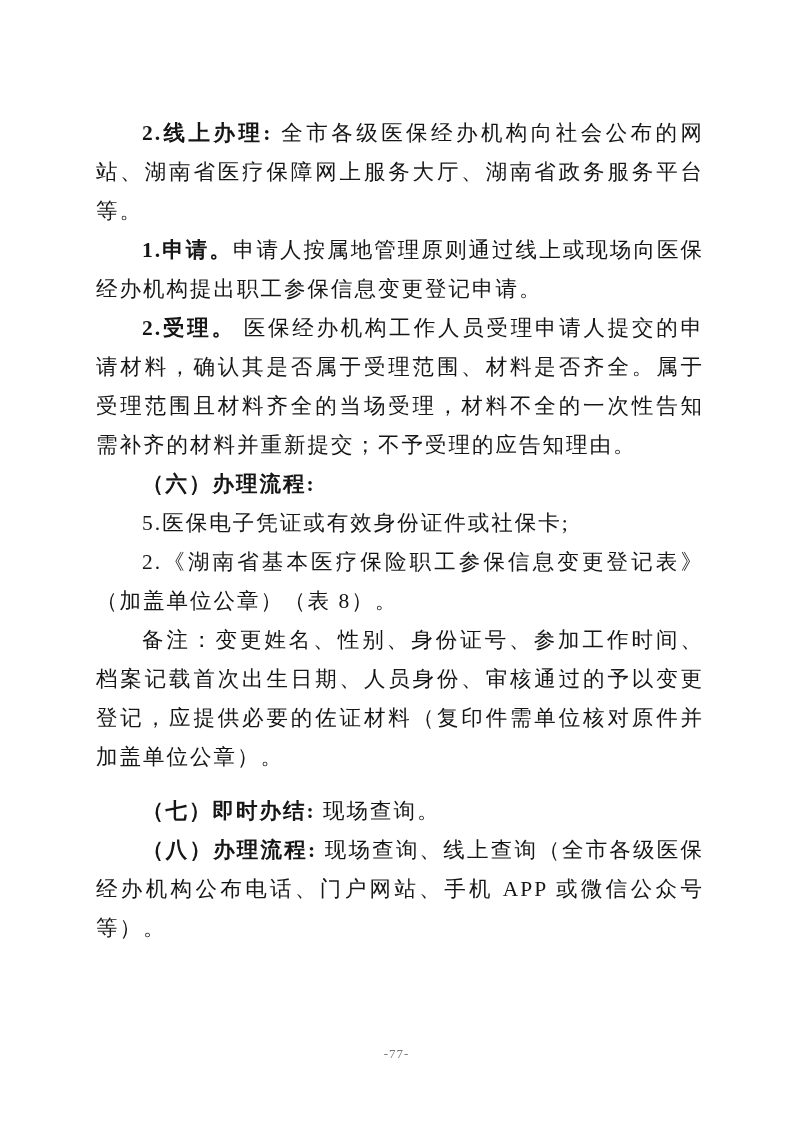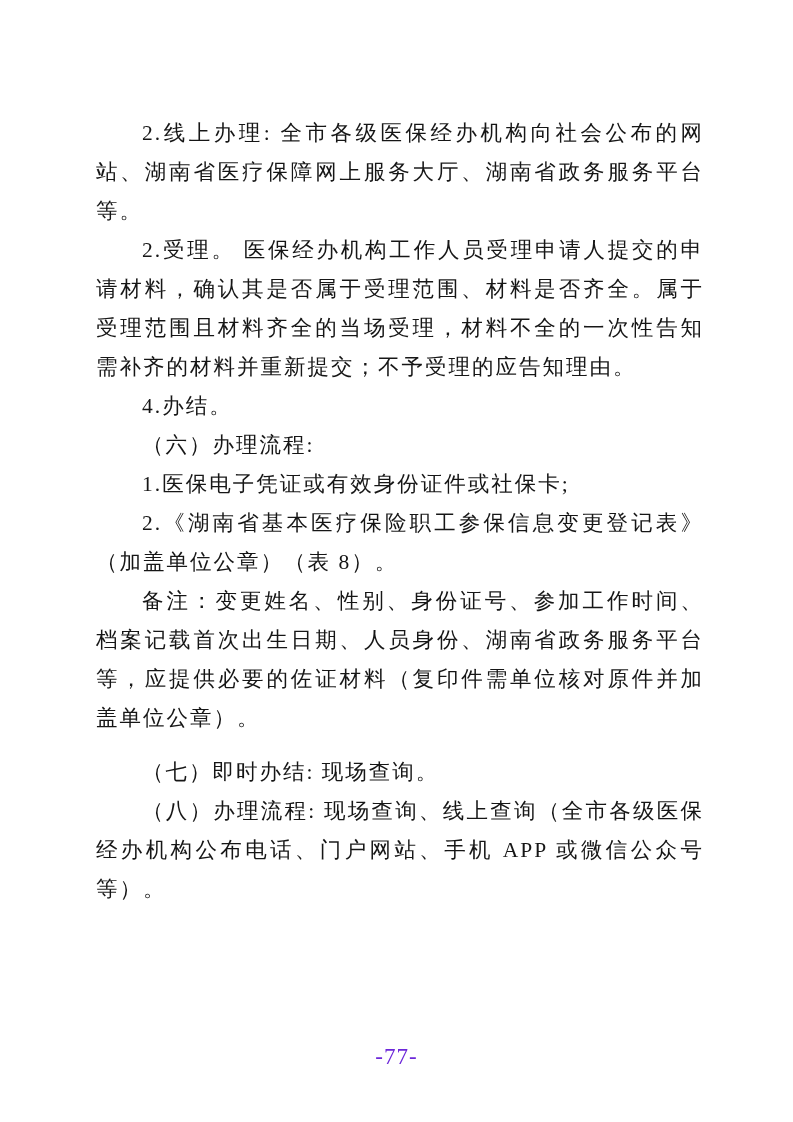--- a/index.html
+++ b/index.html
@@ -20,44 +20,44 @@
   }
   .para {
     font-size:21.5px;
     line-height:39px;
     letter-spacing:2px;
     text-align:justify;
     text-justify:inter-character;
     text-indent:46px;
     color:#161616;
   }
-  .para .lead { font-weight:normal; }
+  .para .lead { font-weight:bold; }
   .space-before { margin-top:15px; }
   .footer {
     position:absolute;
     left:0; right:0; top:1044px;
     text-align:center;
   }
   .page-number {
-    font-size:23px;
+    font-size:13px;
     letter-spacing:1px;
-    color:#6d28d9;
+    color:#737373;
   }
 </style>
 </head>
 <body>
 
 <div class="page">
   <div class="content">
     <p class="para"><b class="lead">2.线上办理:</b><span> 全市各级医保经办机构向社会公布的网站、湖南省医疗保障网上服务大厅、湖南省政务服务平台等。</span></p>
+    <p class="para"><b class="lead">1.申请。</b><span>申请人按属地管理原则通过线上或现场向医保经办机构提出职工参保信息变更登记申请。</span></p>
     <p class="para"><b class="lead">2.受理。</b><span> 医保经办机构工作人员受理申请人提交的申请材料，确认其是否属于受理范围、材料是否齐全。属于受理范围且材料齐全的当场受理，材料不全的一次性告知需补齐的材料并重新提交；不予受理的应告知理由。</span></p>
-    <p class="para"><b class="lead">4.办结。</b><span></span></p>
     <p class="para"><b class="lead">（六）办理流程:</b><span></span></p>
-    <p class="para"><b class="lead"></b><span>1.医保电子凭证或有效身份证件或社保卡;</span></p>
+    <p class="para"><b class="lead"></b><span>5.医保电子凭证或有效身份证件或社保卡;</span></p>
     <p class="para"><b class="lead"></b><span>2.《湖南省基本医疗保险职工参保信息变更登记表》（加盖单位公章）（表 8）。</span></p>
-    <p class="para"><b class="lead"></b><span>备注：变更姓名、性别、身份证号、参加工作时间、档案记载首次出生日期、人员身份、湖南省政务服务平台等，应提供必要的佐证材料（复印件需单位核对原件并加盖单位公章）。</span></p>
+    <p class="para"><b class="lead"></b><span>备注：变更姓名、性别、身份证号、参加工作时间、档案记载首次出生日期、人员身份、审核通过的予以变更登记，应提供必要的佐证材料（复印件需单位核对原件并加盖单位公章）。</span></p>
     <p class="para space-before"><b class="lead">（七）即时办结:</b><span> 现场查询。</span></p>
     <p class="para"><b class="lead">（八）办理流程:</b><span> 现场查询、线上查询（全市各级医保经办机构公布电话、门户网站、手机 APP 或微信公众号等）。</span></p>
   </div>
   <div class="footer">
     <span class="page-number">-77-</span>
   </div>
 </div>
 
 </body></html>

